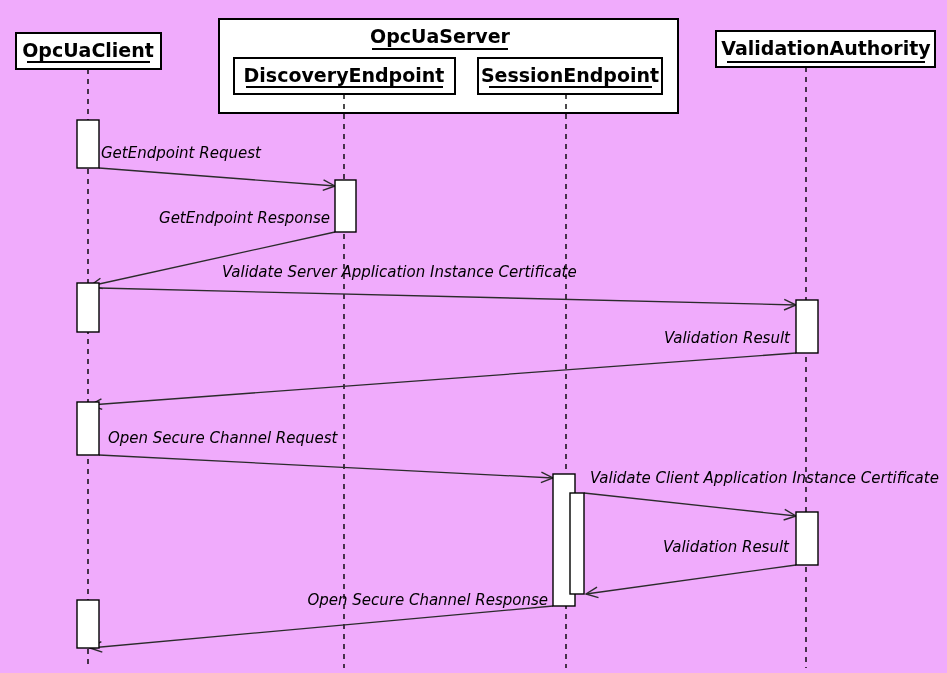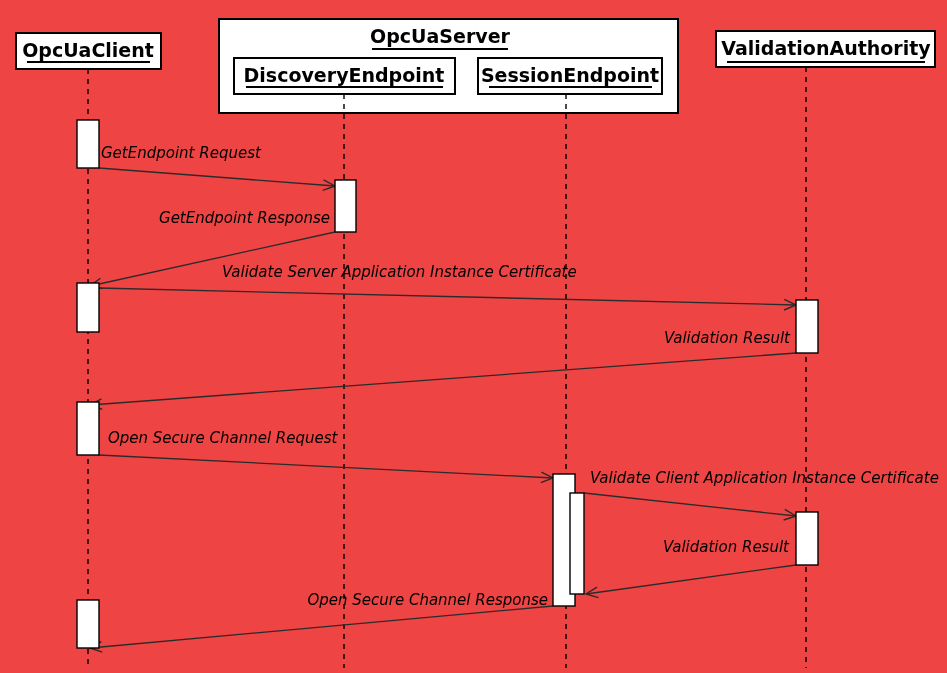--- a/index.html
+++ b/index.html
@@ -8,21 +8,21 @@
     padding: 0;
     background: #ffffff;
   }
   body {
     font-family: "DejaVu Sans", sans-serif;
   }
   #diagram-root {
     position: relative;
     width: 947px;
     height: 673px;
-    background: #ef4444;
+    background: #f0abfc;
     overflow: hidden;
   }
   svg#diagram-svg {
     position: absolute;
     left: 0;
     top: 0;
     width: 947px;
     height: 673px;
     display: block;
   }

